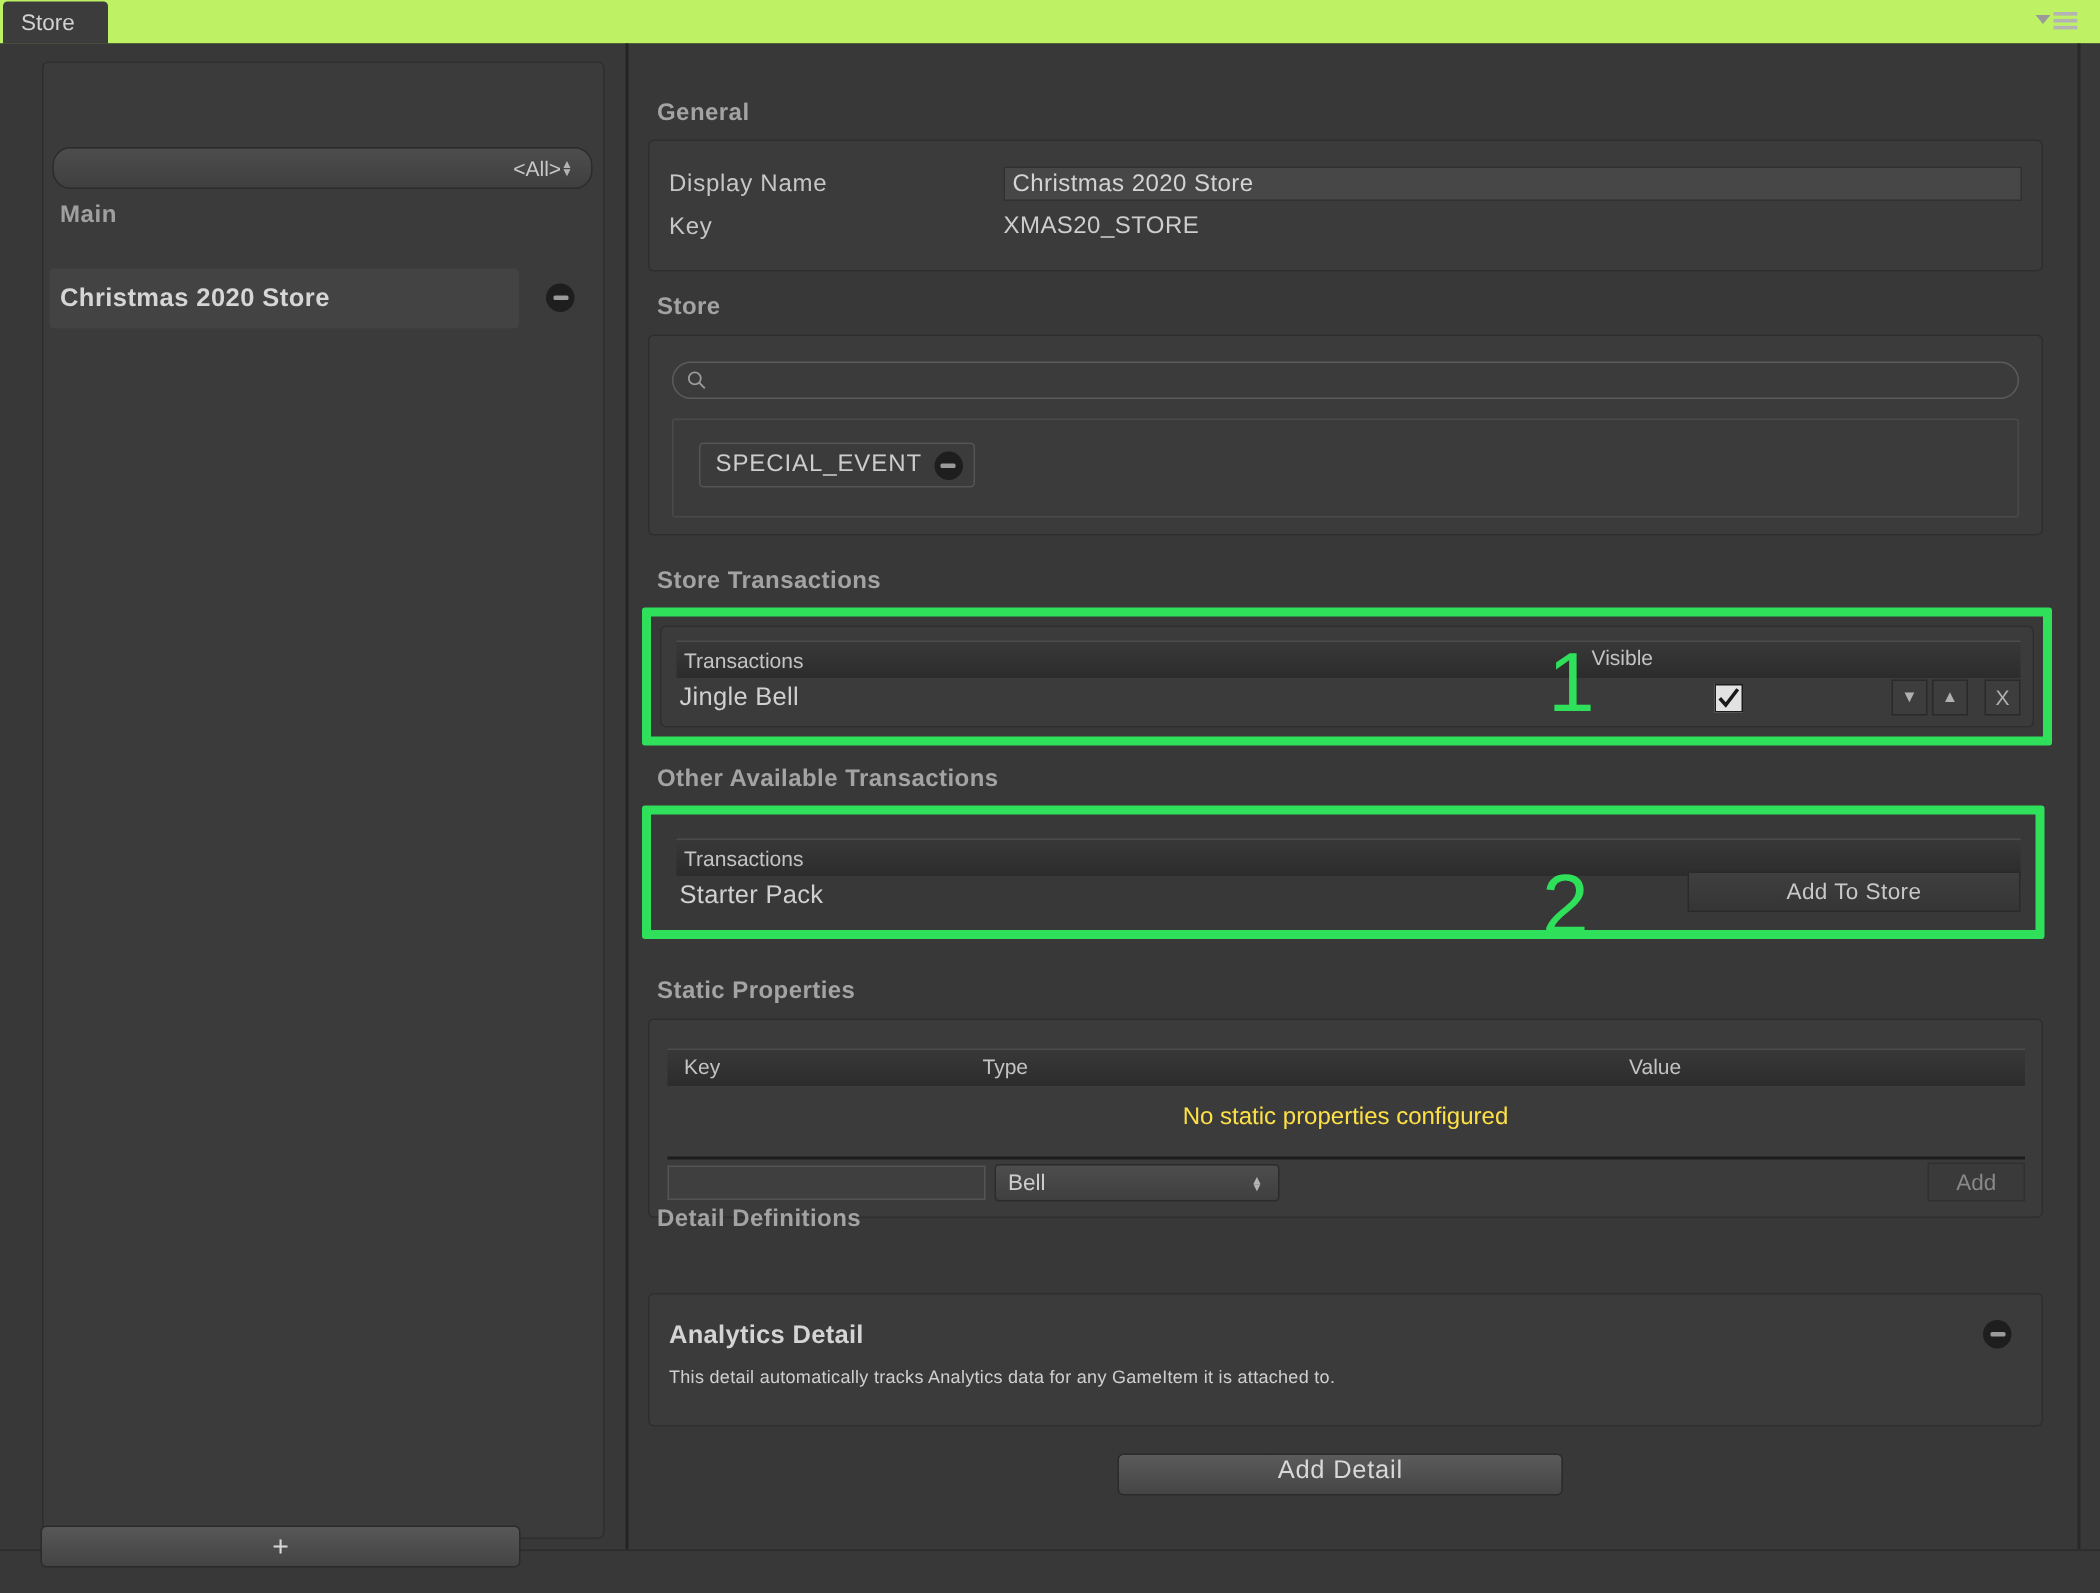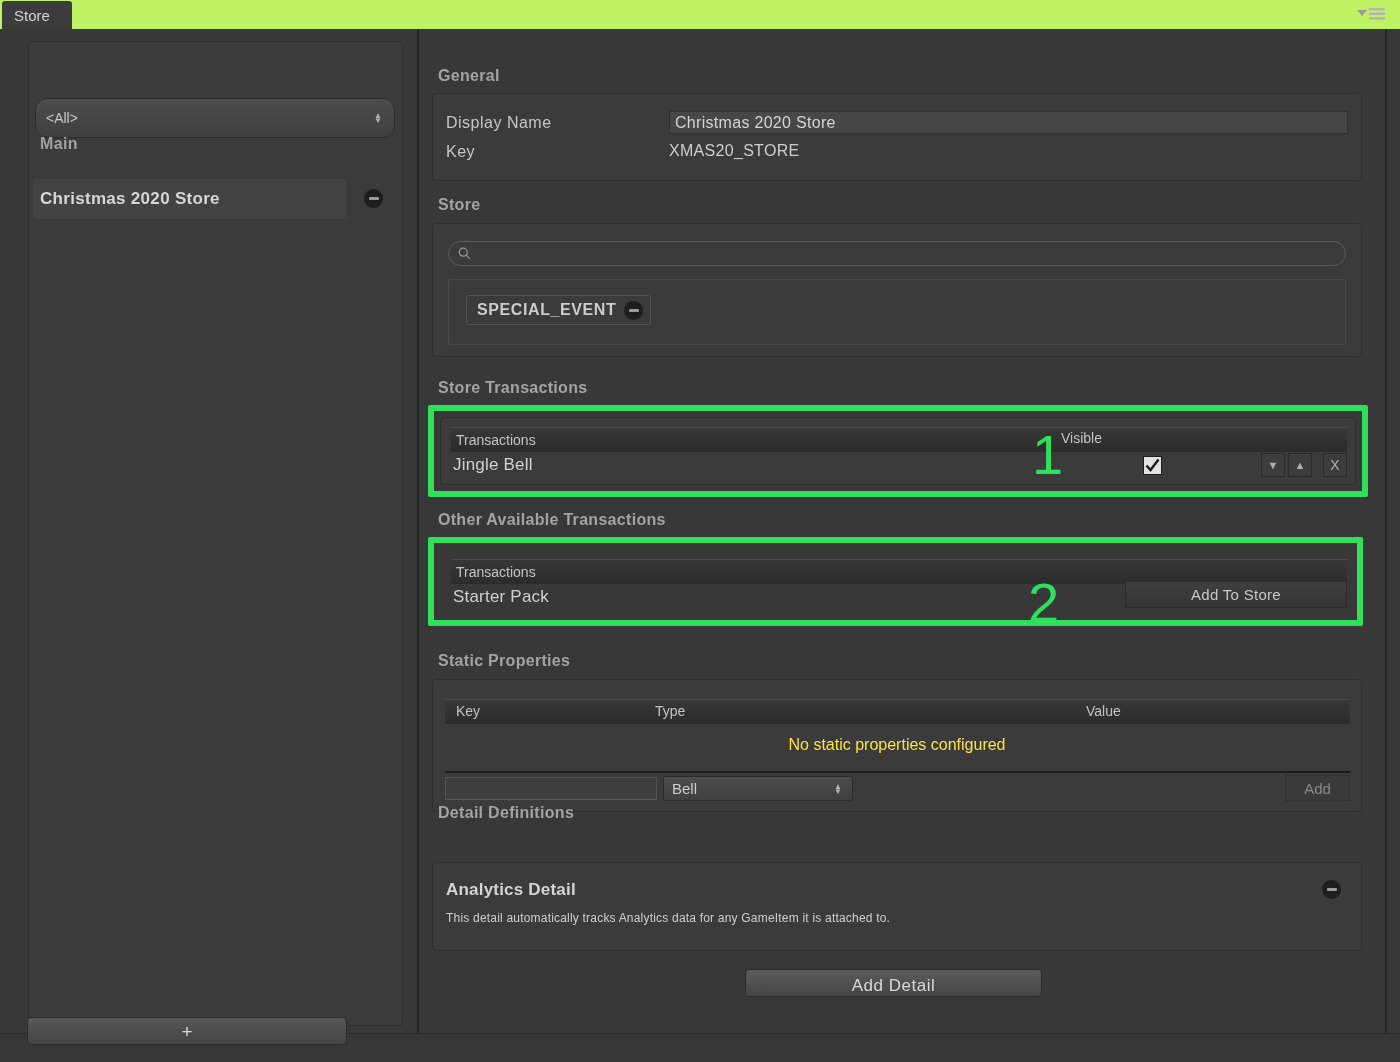--- a/index.html
+++ b/index.html
@@ -80,31 +80,31 @@
     left: 28px; top: 12px;
     width: 375px; height: 985px;
     border: 1px solid #2e2e2e;
     border-radius: 4px;
     background: #3b3b3b;
     box-sizing: border-box;
   }
   .filter-dropdown {
     position: absolute;
     left: 35px; top: 69px;
-    width: 360px; height: 40px;
+    width: 360px; height: 28px;
     border-radius: 12px;
     background: linear-gradient(#4d4d4d, #3f3f3f);
     border: 1px solid #2c2c2c;
     box-sizing: border-box;
     display: flex;
     align-items: center;
     padding: 0 10px;
     font-size: 14px;
     color: #c8c8c8;
-    justify-content: space-between;
+    justify-content: flex-end;
   }
   .dd-arrows {
     display: flex;
     flex-direction: column;
     line-height: 5px;
     font-size: 8px;
     color: #b4b4b4;
     margin-right: 2px;
   }
   .group-label {
@@ -246,21 +246,20 @@
     border: 1px solid #555555;
     border-radius: 3px;
     box-sizing: border-box;
     display: flex;
     align-items: center;
     padding: 0 7px 0 10px;
     gap: 8px;
     font-size: 16px;
     color: #cccccc;
     letter-spacing: 0.6px;
-    font-weight: bold;
   }
 
   
   #store-tx-title { position: absolute; left: 438px; top: 350px; }
   #store-tx-highlight {
     position: absolute;
     left: 428px; top: 376px;
     width: 940px; height: 92px;
     border: 6px solid #2ee05a;
     box-sizing: border-box;
@@ -452,21 +451,21 @@
   #detail-minus { left: 1322px; top: 851px; }
   #add-detail-btn {
     position: absolute;
     left: 745px; top: 940px;
     width: 297px; height: 28px;
     border-radius: 4px;
     background: linear-gradient(#5b5b5b, #454545);
     border: 1px solid #2b2b2b;
     box-sizing: border-box;
     display: flex;
-    align-items: flex-end;
+    align-items: flex-start;
     justify-content: center;
     font-size: 17px;
     color: #d8d8d8;
     letter-spacing: 0.5px;
   }
 </style>
 </head>
 <body>
 
 <div class="tabbar">

